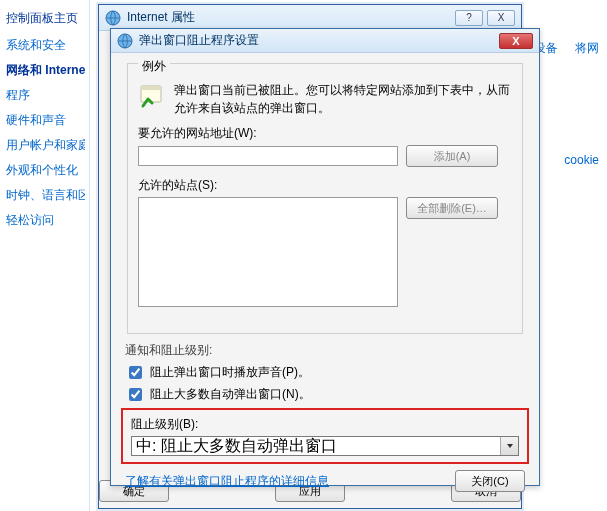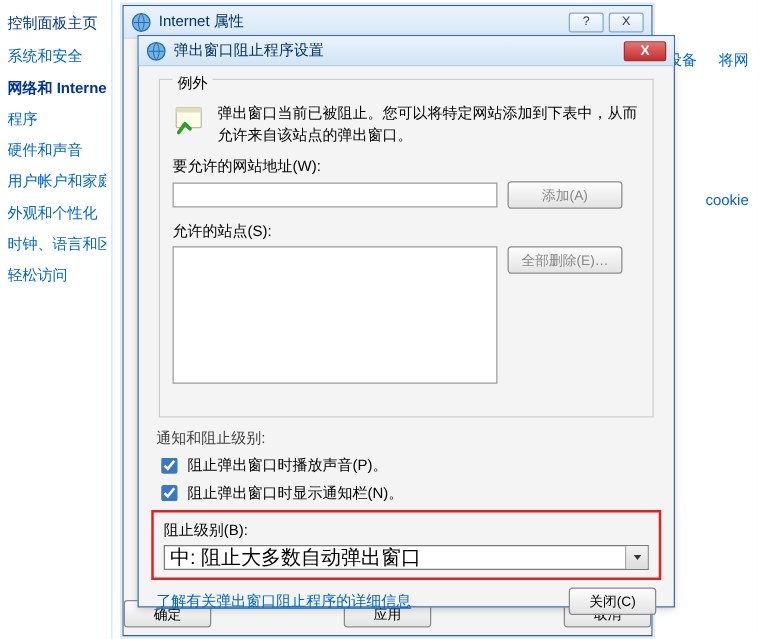--- a/index.html
+++ b/index.html
@@ -238,21 +238,21 @@
       </div>
     </fieldset>
 
     <div class="notif-title">通知和阻止级别:</div>
     <label class="chk">
       <input type="checkbox" checked="" style="">
       <span>阻止弹出窗口时播放声音(P)。</span>
     </label>
     <label class="chk">
       <input type="checkbox" checked="" style="">
-      <span>阻止弹出窗口时显示通知栏(N)。</span>
+      <span>阻止大多数自动弹出窗口(N)。</span>
     </label>
 
     <div class="redbox">
       <div style="margin-bottom:3px">阻止级别(B):</div>
       <div class="selectwrap">
         <input class="select" readonly="" value="中: 阻止大多数自动弹出窗口" style="">
         <span class="select-arrow">
           <svg width="8" height="8" viewBox="0 0 8 8">
               <path d="M1 2 L4 6 L7 2 Z" fill="#333"></path>
             </svg>

